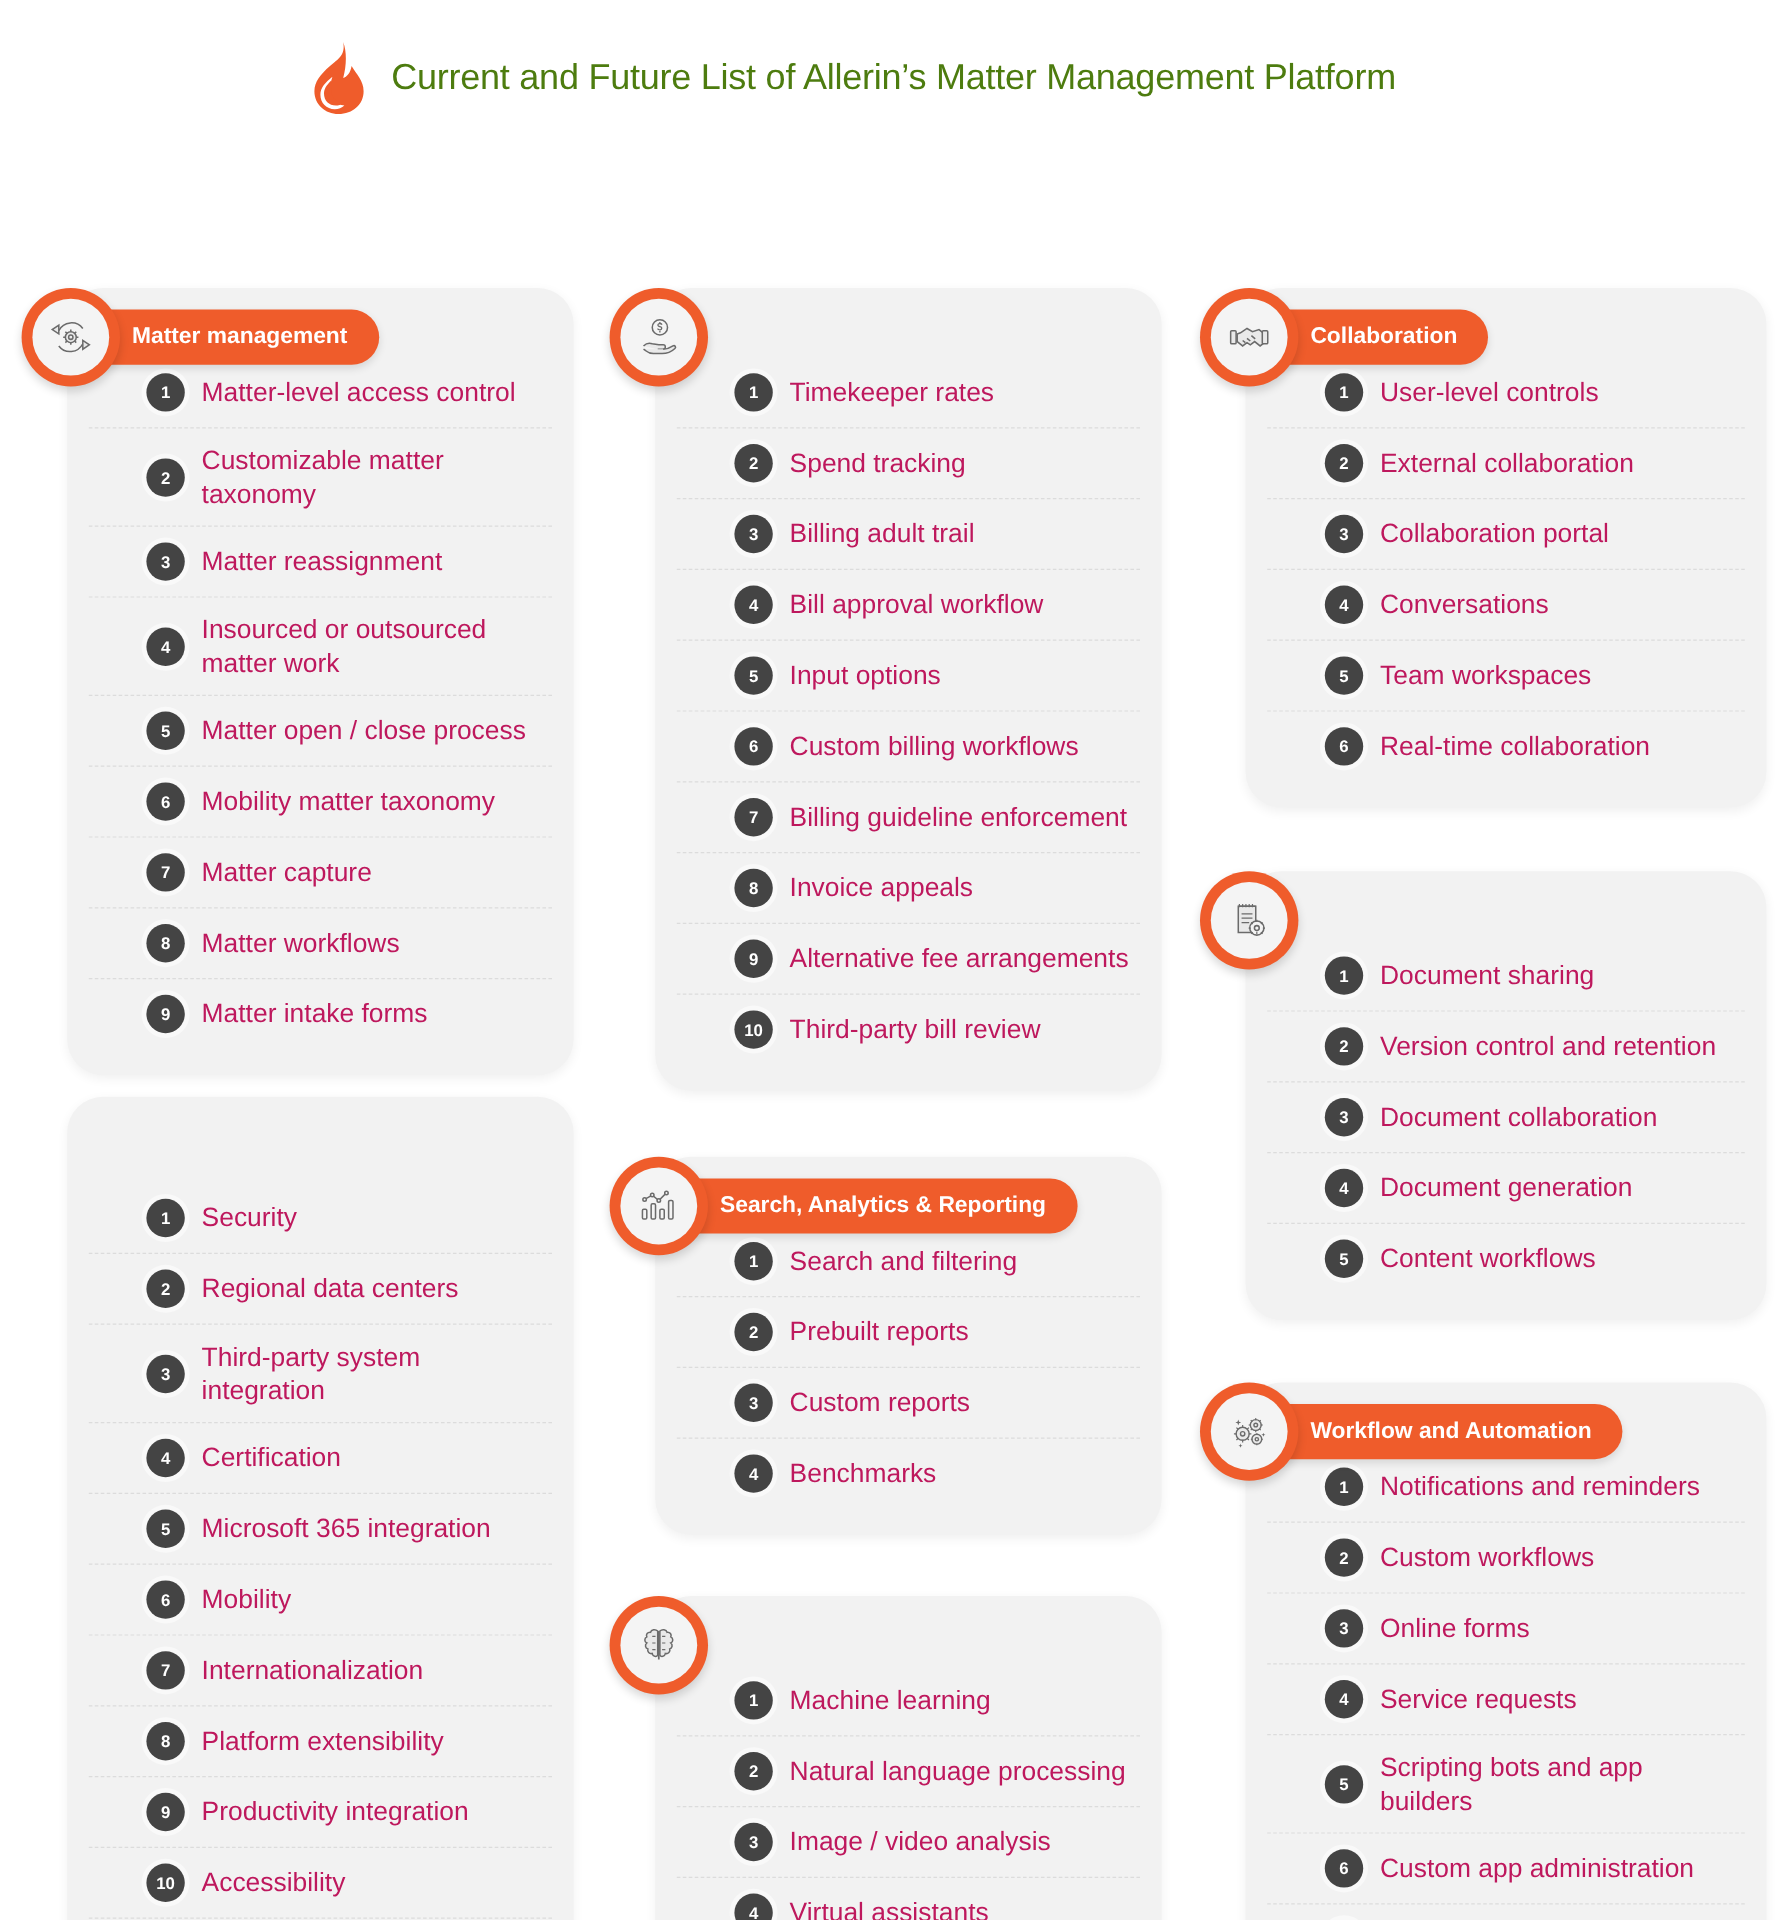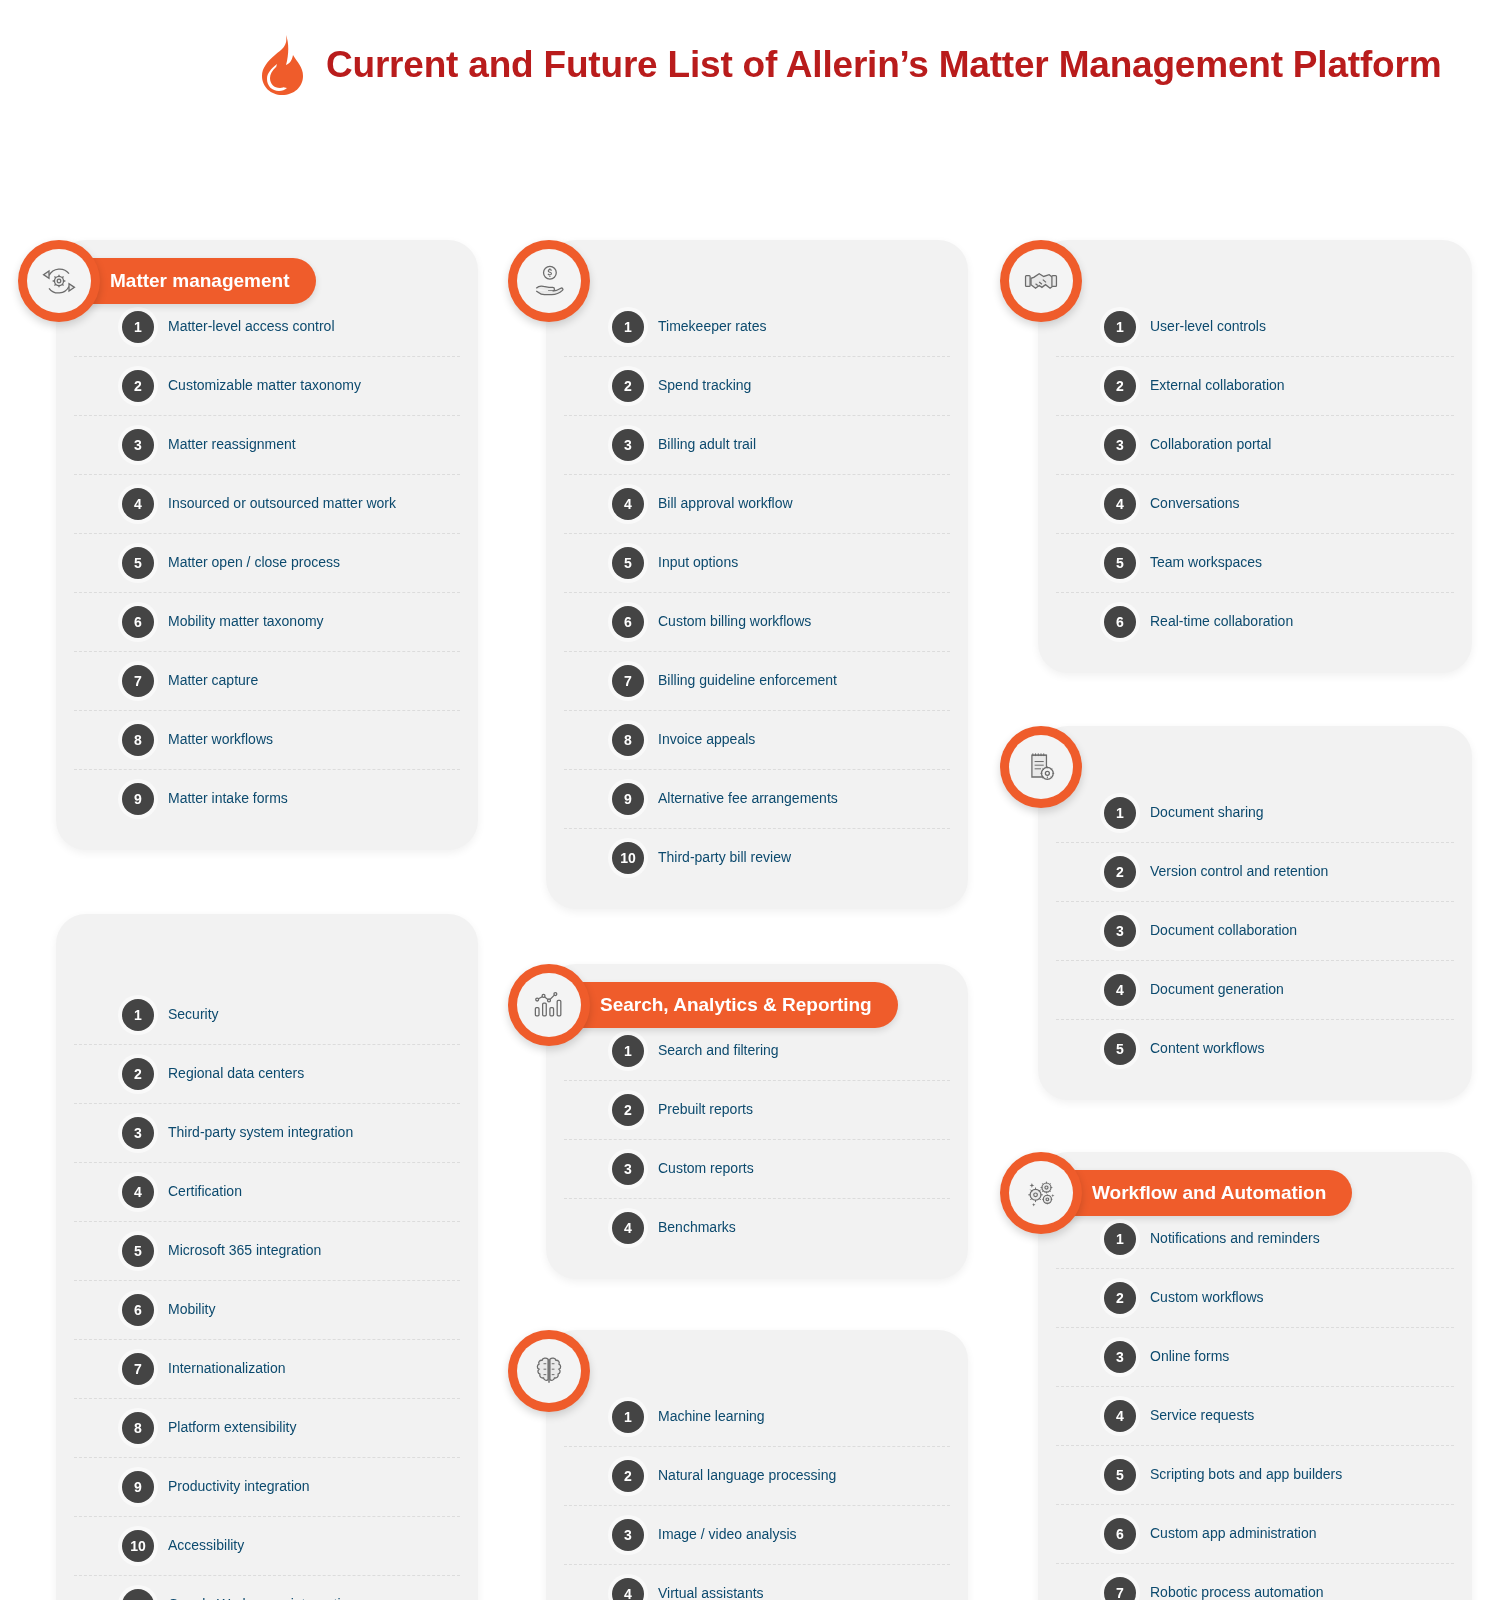--- a/index.html
+++ b/index.html
@@ -14,23 +14,23 @@
   
   .page-header {
     display: flex;
     align-items: center;
     gap: 22px;
     padding: 22px 0 0 258px;
     height: 108px;
   }
   .flame-logo { width: 46px; height: 62px; flex: 0 0 auto; }
   .page-title {
-    font-size: 37px;
-    font-weight: bold;
-    color: #b91c1c;
+    font-size: 30px;
+    font-weight: normal;
+    color: #4d7c0f;
     letter-spacing: -0.2px;
     white-space: nowrap;
   }
 
   
   .board { position: relative; width: 1489px; }
   .column { position: absolute; }
   .col-1 { left: 18px;   top: 132px;  width: 460px; }
   .col-1b{ left: 18px;   top: 806px;  width: 460px; }
   .col-2 { left: 508px;  top: 132px;  width: 460px; }
@@ -105,22 +105,22 @@
     border-radius: 50%;
     background: #444444;
     color: #ffffff;
     font-size: 14px;
     font-weight: bold;
     display: flex; align-items: center; justify-content: center;
     flex: 0 0 auto;
     box-shadow: 0 0 0 4px #f9f9f9;
   }
   .item-label {
-    font-size: 14px;
-    color: #0c4a6e;
+    font-size: 22px;
+    color: #be185d;
     line-height: 1.25;
   }
 </style>
 </head>
 <body>
 
 <div class="page-header">
   <span class="flame-logo">
     <svg viewBox="0 0 46 62" xmlns="http://www.w3.org/2000/svg">
       <path d="M28 1C30 12 24 15 17 21 9 28 4 34 4 42c0 11 9 19 20 19 12 0 21-8 21-19 0-9-6-14-10-21-1 6-4 9-7 10 3-11 3-22 0-30z" fill="#ef5c2b"></path>
@@ -412,20 +412,21 @@
         <span class="icon-ring">
           <span class="icon-inner">
             <svg viewBox="0 0 44 44" fill="none" stroke="#6b6b6b" stroke-width="1.4">
               <path d="M14 18l6-4 5 3 6-2 5 4v8l-4 3-5-4-4 3-3-2-4 3-5-4v-7z" fill="#e9e9e9"></path>
               <path d="M20 23l3 2.5M24 20.5l3.5 3M16 25l2.5 2"></path>
               <rect x="5" y="16" width="5" height="12" rx="1" fill="#e9e9e9"></rect>
               <rect x="34" y="16" width="5" height="12" rx="1" fill="#e9e9e9"></rect>
             </svg>
           </span>
         </span>
+        <span class="head-pill">Collaboration</span>
       </div>
     </div>
   </div>
 
   <div class="column col-3b">
     <div class="card-wrap">
       <div class="card-body">
         <div class="item">
             <span class="num">1</span>
             <span class="item-label">Document sharing</span>

